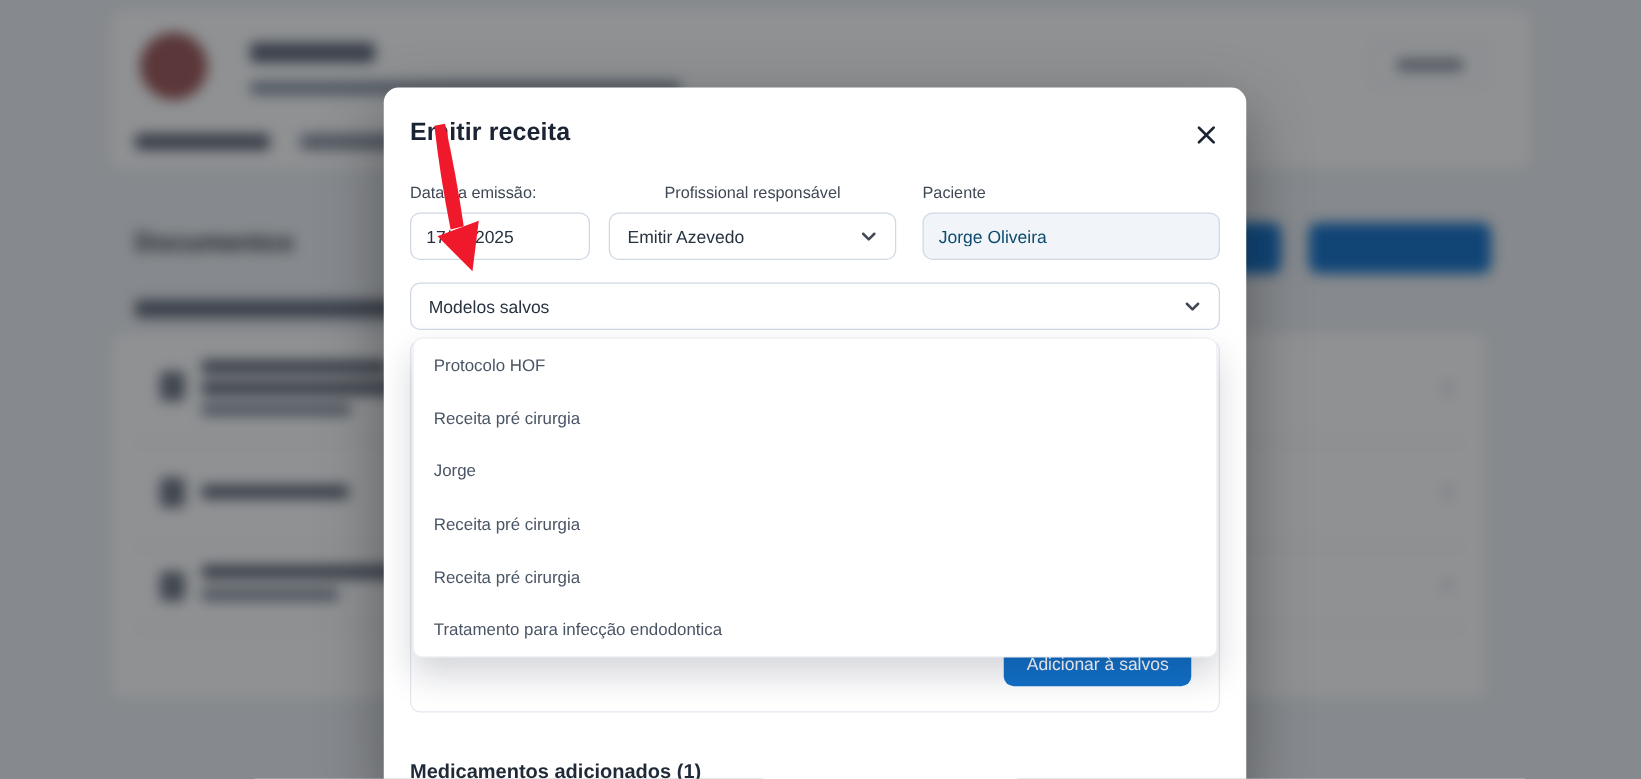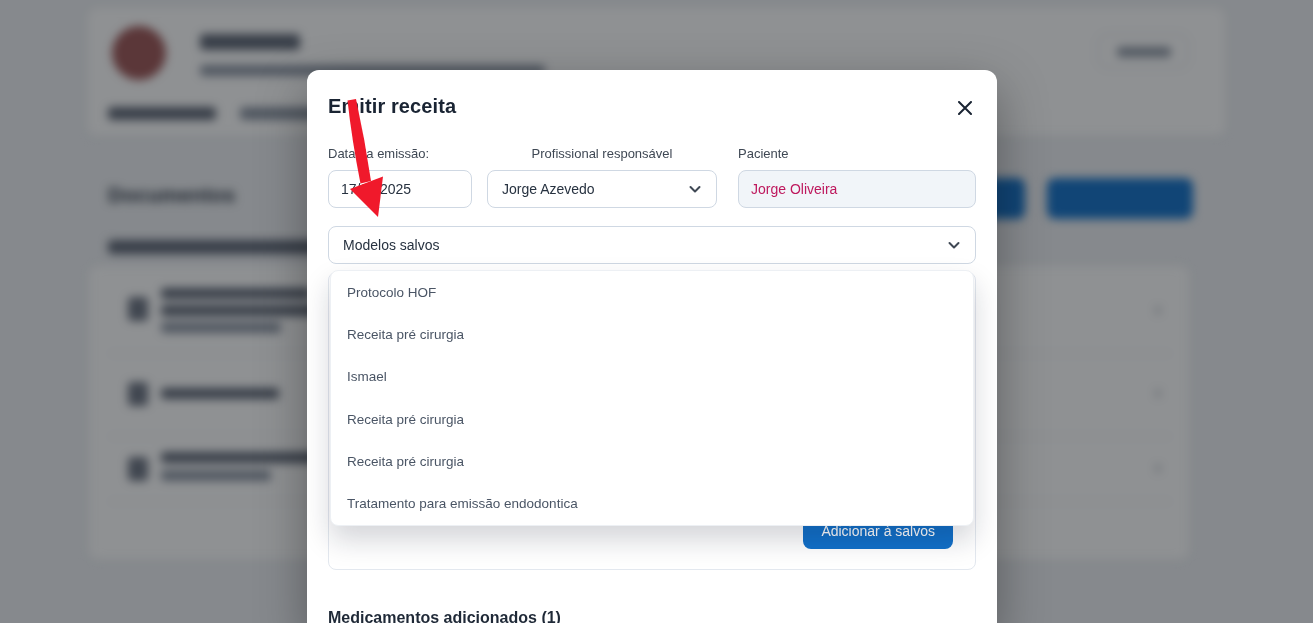--- a/index.html
+++ b/index.html
@@ -35,21 +35,21 @@
 
   .fields-row { display:flex; margin-top:27px; }
   .field { display:flex; flex-direction:column; }
   .field-label { font-size:13px; color:#3f4854; margin-bottom:9px; }
   .f-date { width:144px; margin-right:15px; }
   .f-prof { width:230px; margin-right:21px;text-align:center; }
   .f-pat  { width:238px; }
   .text-input { height:38px; border:1px solid #cfd8e3; border-radius:8px; padding:0 12px;
                 font-size:14px; color:#273240; font-family:"Liberation Sans",sans-serif;
                 background:#ffffff; width:100%; outline:none; }
-  .text-input:disabled { background:#f1f5f9; color:#be185d; }
+  .text-input:disabled { background:#f1f5f9; color:#0c4a6e; }
   .select-box { height:38px; border:1px solid #cfd8e3; border-radius:8px; background:#fff;
                 display:flex; align-items:center; justify-content:space-between;
                 padding:0 14px; font-size:14px; color:#273240; cursor:pointer; }
   .chevron svg { width:14px; height:14px; stroke:#3f4854; stroke-width:2; fill:none; display:block; }
 
   .select-wrap { position:relative; margin-top:18px; }
   .templates-select { height:38px; }
 
   .form-card { margin-top:8px; height:298px; border:1px solid #e3e8ef; border-radius:8px;
                position:relative; background:#fff; }
@@ -127,21 +127,21 @@
   </div>
 
   <div class="fields-row">
     <div class="field f-date">
       <label class="field-label">Data da emissão:</label>
       <input class="text-input" value="17/06/2025" style="">
     </div>
     <div class="field f-prof">
       <label class="field-label">Profissional responsável</label>
       <div class="select-box">
-        <span>Jorge Azevedo</span>
+        <span>Emitir Azevedo</span>
         <span class="chevron">
           <svg viewBox="0 0 14 14">
               <path d="M2.5 5 L7 9.5 L11.5 5" stroke-linecap="round" stroke-linejoin="round"></path>
             </svg>
         </span>
       </div>
     </div>
     <div class="field f-pat">
       <label class="field-label">Paciente</label>
       <input class="text-input" disabled="" value="Jorge Oliveira" style="">
@@ -158,24 +158,24 @@
       </span>
     </div>
 
     <div class="form-card">
       <button class="add-btn">Adicionar à salvos</button>
     </div>
 
     <div class="options-panel">
         <div class="option-row">Protocolo HOF</div>
         <div class="option-row">Receita pré cirurgia</div>
-        <div class="option-row">Ismael</div>
+        <div class="option-row">Jorge</div>
         <div class="option-row">Receita pré cirurgia</div>
         <div class="option-row">Receita pré cirurgia</div>
-        <div class="option-row">Tratamento para emissão endodontica</div>
+        <div class="option-row">Tratamento para infecção endodontica</div>
       </div>
   </div>
 
   <h2 class="meds-heading">Medicamentos adicionados (1)</h2>
 </div>
 
 <svg class="anno-arrow" viewBox="330 85 100 150">
   <path d="M347.5,100.5 L356,99 Q365,140 371,181 L360.5,183.5 Q352,141 347.5,100.5 Z" fill="#f0192b"></path>
   <path d="M350,189 L383,176.5 L378,217 Z" fill="#f0192b"></path>
 </svg>

